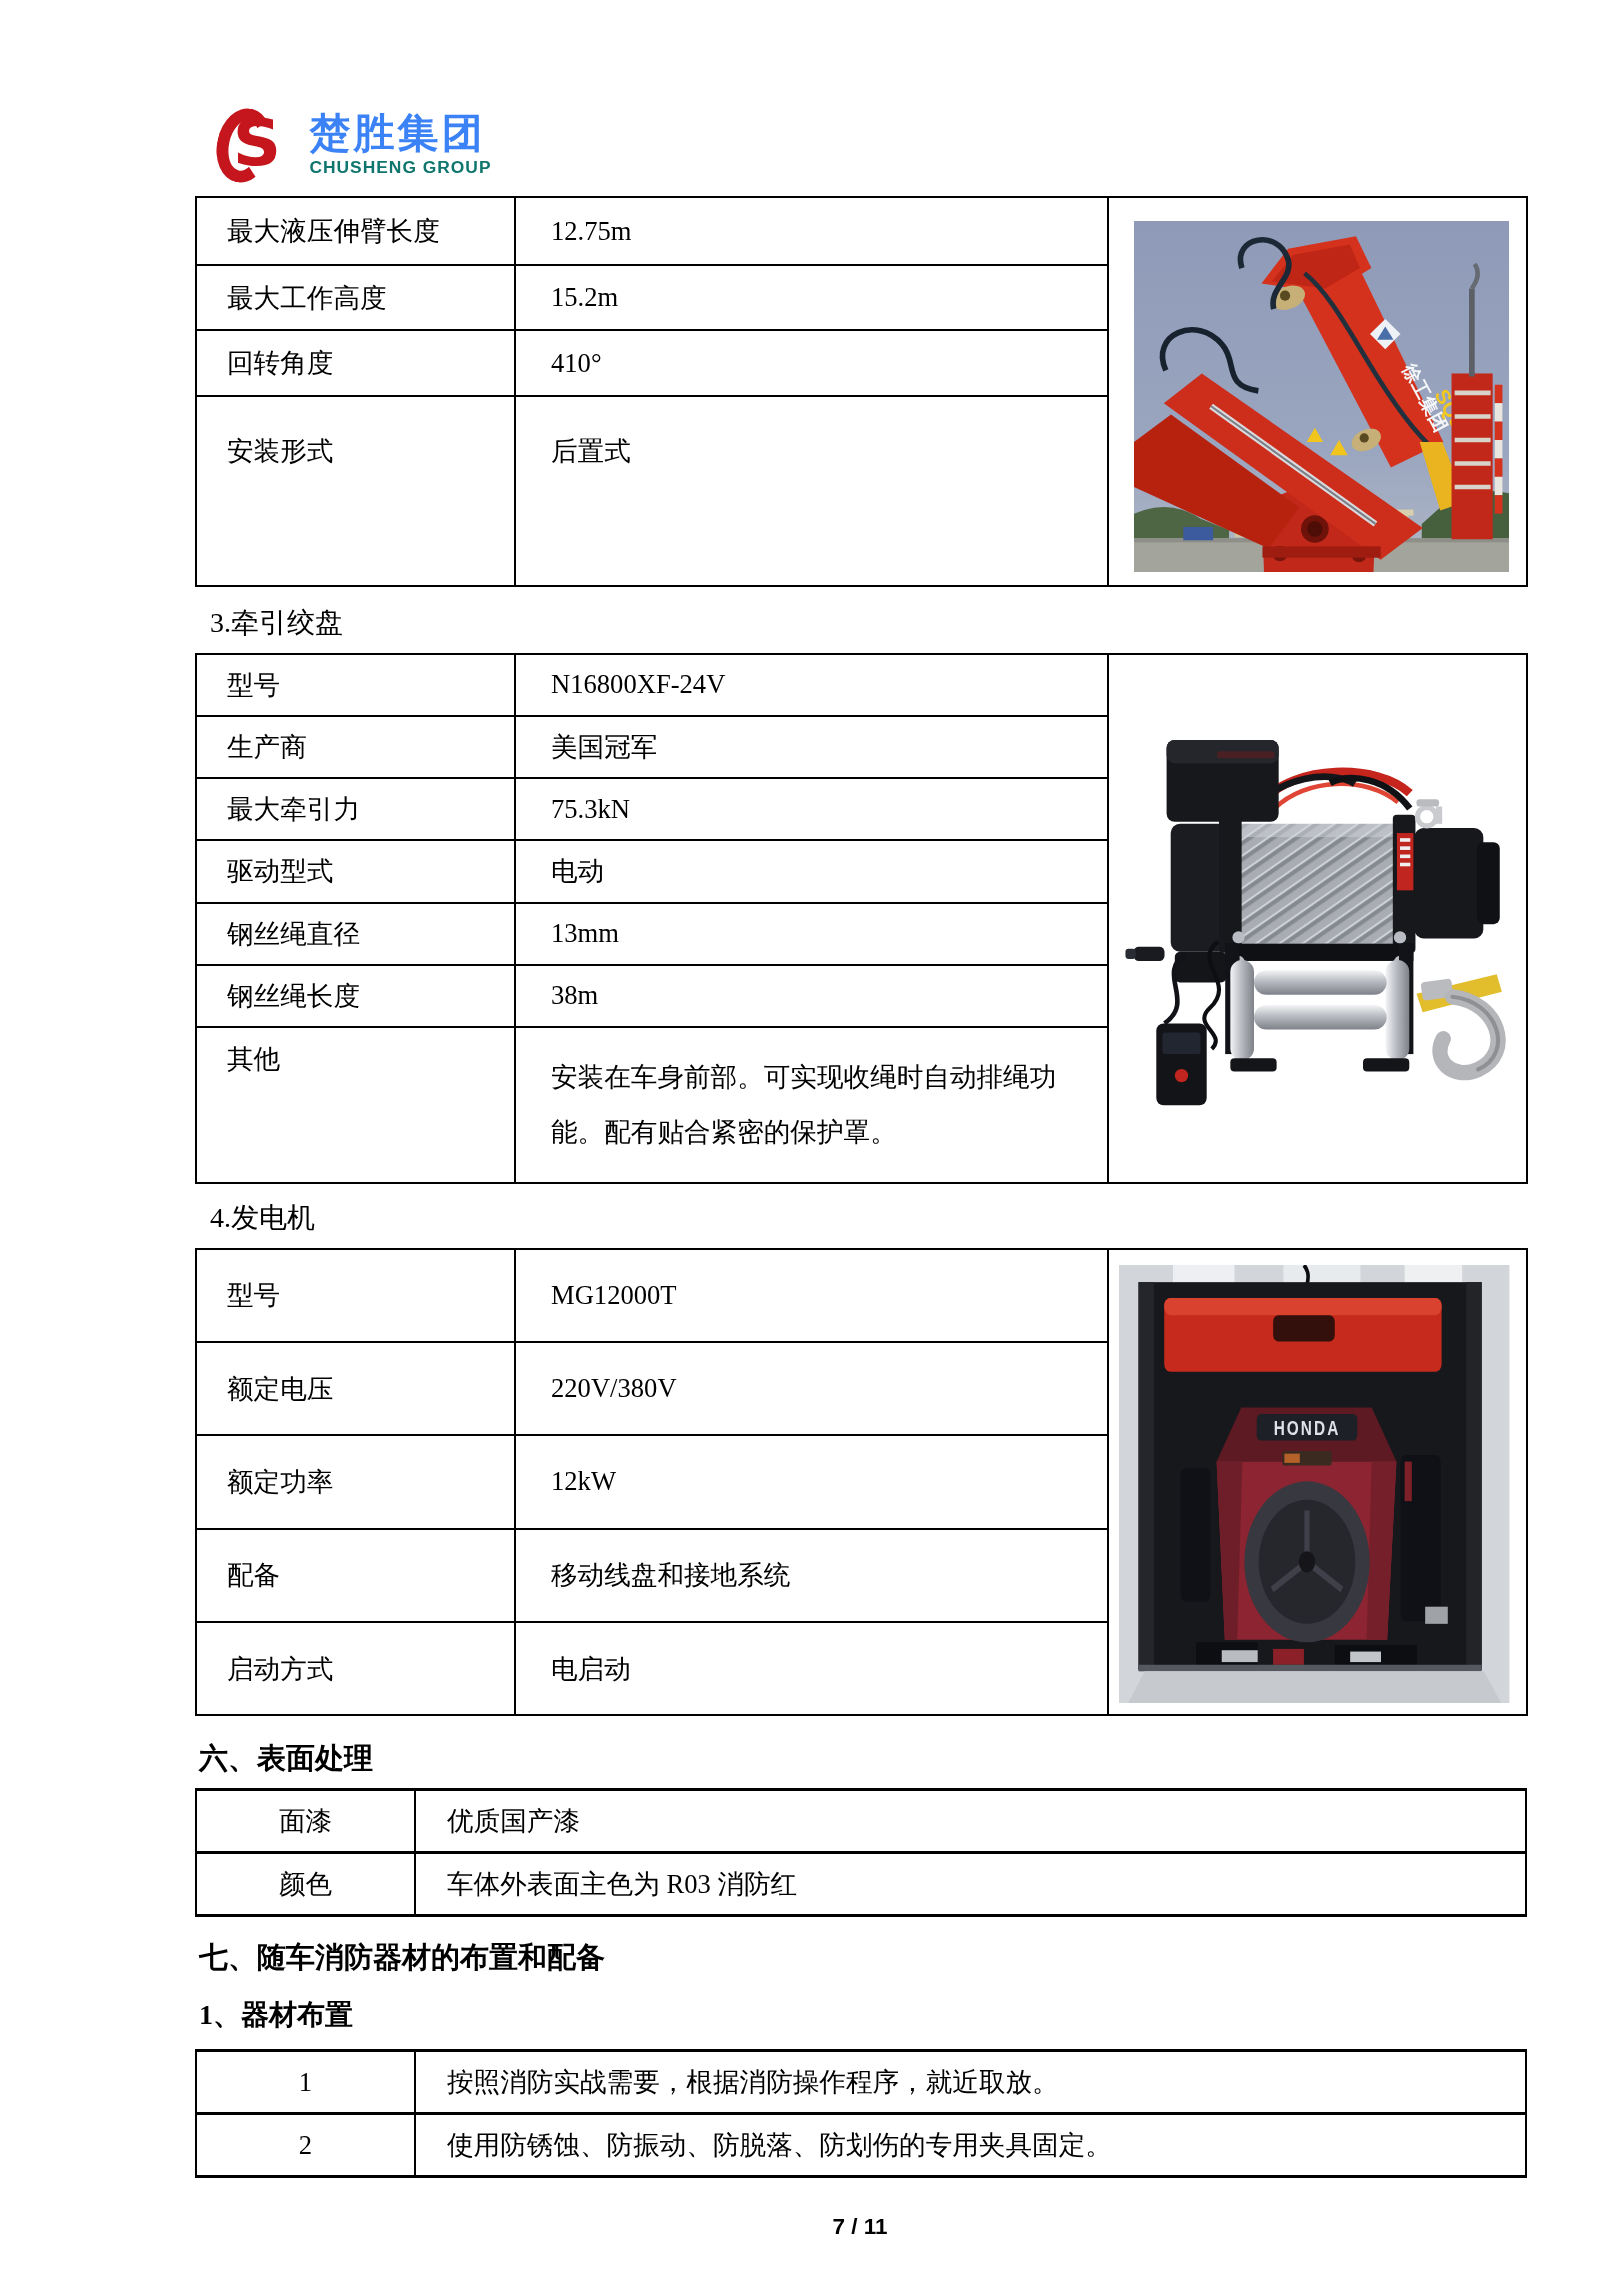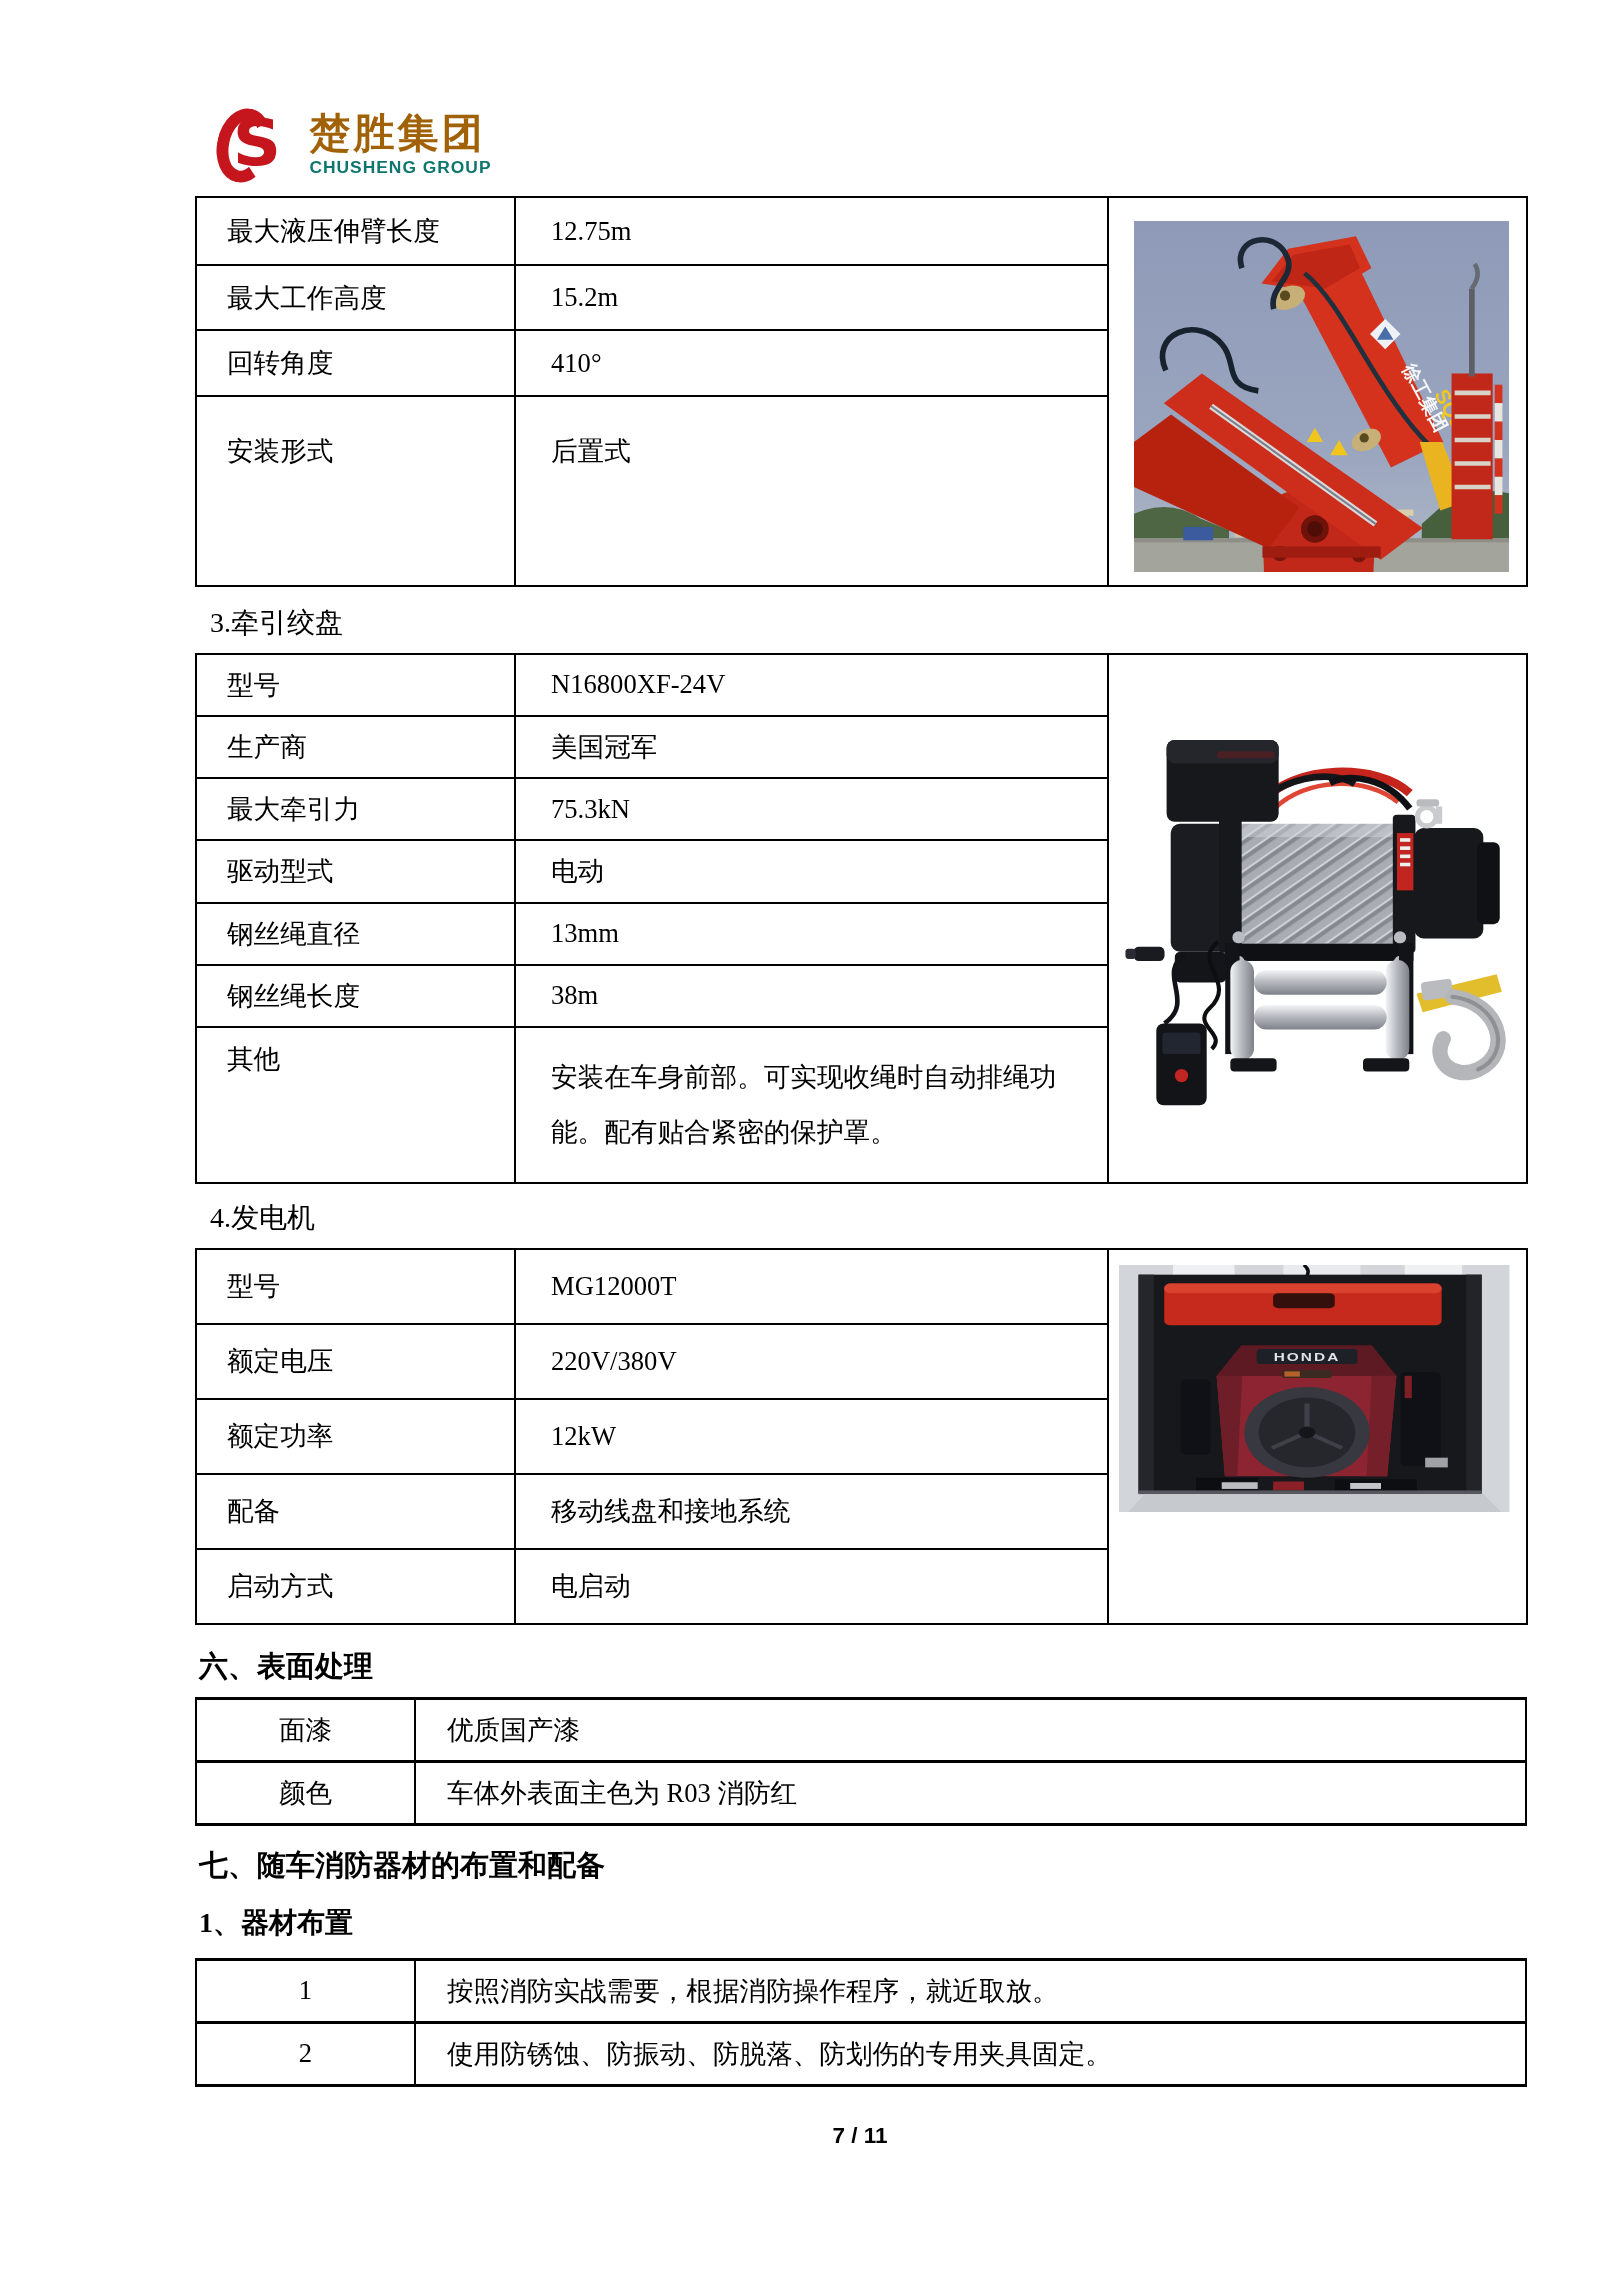--- a/index.html
+++ b/index.html
@@ -21,21 +21,21 @@
   }
   .emblem .sglyph{
     position:absolute;left:17.4px;top:2px;
     font-family:"DejaVu Sans","Liberation Sans",sans-serif;
     font-weight:900;font-size:64px;line-height:1.1;color:#c4161c;
     transform:scaleX(1.05);
   }
   .logo-text{display:flex;flex-direction:column;}
   .logo-text .cn{
     font-family:"Liberation Sans","DejaVu Sans",sans-serif;
-    font-weight:700;font-size:41px;line-height:1;letter-spacing:3.1px;color:#a16207;
+    font-weight:700;font-size:41px;line-height:1;letter-spacing:3.1px;color:#3b82f6;
   }
   .logo-text .en{
     font-family:"Liberation Sans","DejaVu Sans",sans-serif;
     font-weight:700;font-size:17.4px;line-height:1;letter-spacing:1px;color:#0f766e;margin-top:5.1px;
   }
   
   .h-num{font-size:28px;font-weight:400;margin:20.4px 0 13.3px 210px;line-height:1.15;}
   .h-bold{font-size:29px;font-weight:700;margin:25.6px 0 0 199px;line-height:1.15;}
   .h-sub{font-size:28px;font-weight:700;margin:24.5px 0 0 199px;line-height:1.15;}
   
@@ -58,21 +58,21 @@
   table.mini td{
     border:2px solid #000;border-top-width:3.1px;border-bottom-width:3.1px;
     font-size:26.6px;vertical-align:middle;box-sizing:border-box;
   }
   table.mini td.c1{text-align:center;padding:4px;}
   table.mini td.c2{padding:0 3px 0 31px;}
   
   .photo-frame{position:relative;}
   .crane-frame{margin:22.5px 17.4px 13.3px 24.5px;height:351px;}
   .winch-frame{height:527px;}
-  .gen-frame{margin:15.3px 16.4px 11.2px 10.2px;height:247px;}
+  .gen-frame{margin:15.3px 16.4px 11.2px 10.2px;height:438px;}
   .photo-frame svg{display:block;width:100%;height:100%;}
   
   .footer{
     width:1330px;margin:36px 0 0 195px;text-align:center;
     font-family:"Liberation Sans","DejaVu Sans",sans-serif;
     font-weight:700;font-size:22.5px;
   }
 </style>
 </head>
 <body>

